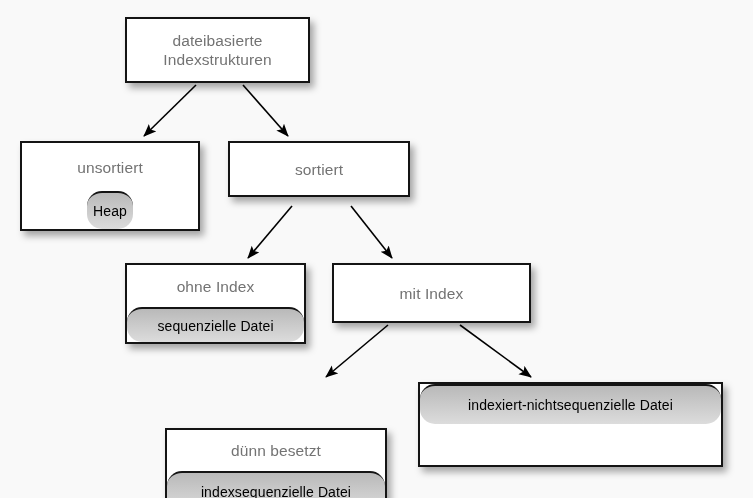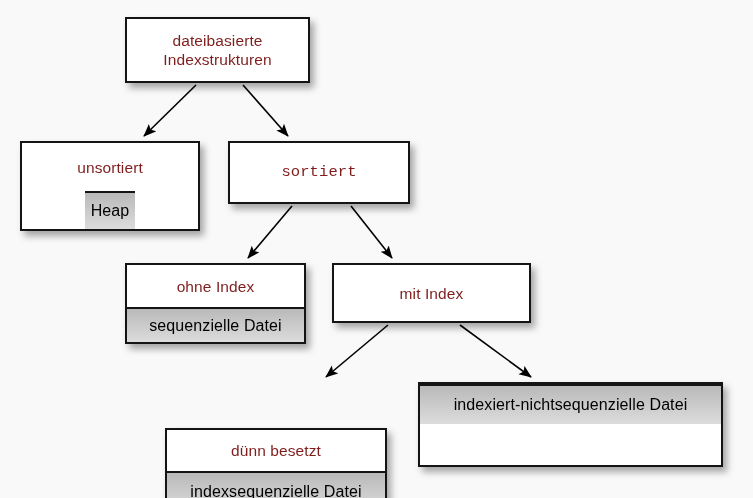--- a/index.html
+++ b/index.html
@@ -37,46 +37,47 @@
     display: flex;
     flex-direction: column;
     z-index: 2;
   }
   .node-title {
     flex: 1 1 auto;
     display: flex;
     align-items: center;
     justify-content: center;
     background: #ffffff;
-    color: #7f1d1d;
+    color: #737373;
     font-size: 15.5px;
     line-height: 19px;
     text-align: center;
     padding: 0 6px;
     white-space: pre-line;
     letter-spacing: 0.1px;
   }
   .node-sub {
     flex: 0 0 auto;
     display: flex;
     align-items: center;
     justify-content: center;
     border-top: 2px solid #141414;
     background: linear-gradient(to bottom, #b9b9b9 0%, #c9c9c9 45%, #dcdcdc 100%);
     color: #000000;
-    font-size: 16px;
+    font-size: 14px;
     line-height: 18px;
     text-align: center;
     padding: 0 6px;
     letter-spacing: 0.1px;
+    border-radius: 15px;
   }
   
   #node-root        { left: 125px; top: 17px;  width: 185px; height: 66px; }
   #node-unsortiert  { left: 20px;  top: 141px; width: 180px; height: 90px; align-items: center; }
-  #node-sortiert    { left: 228px; top: 141px; width: 182px; height: 63px; font-family: Liberation Mono, monospace; }
+  #node-sortiert    { left: 228px; top: 141px; width: 182px; height: 56px; }
   #node-ohne-index  { left: 125px; top: 263px; width: 181px; height: 81px; }
   #node-mit-index   { left: 332px; top: 263px; width: 199px; height: 60px; }
   #node-duenn       { left: 165px; top: 382px; width: 222px; height: 85px; margin-top: 46px; }
   #node-dicht       { left: 418px; top: 382px; width: 305px; height: 85px; }
 
   #node-unsortiert .node-sub { height: 36px; }
   #node-ohne-index .node-sub { height: 33px; }
   #node-duenn .node-sub      { height: 38px; }
   #node-dicht .node-sub      { height: 38px; }
 </style>

